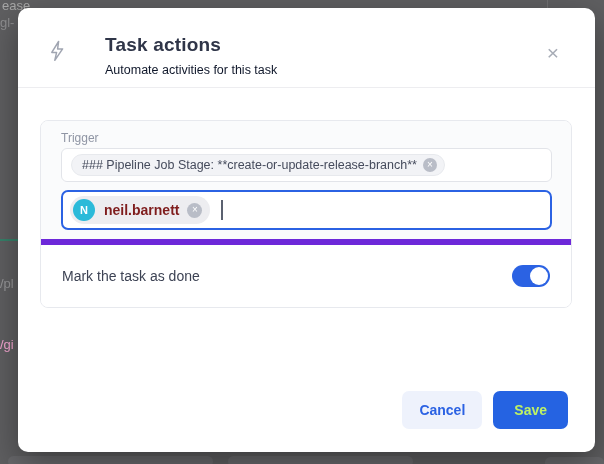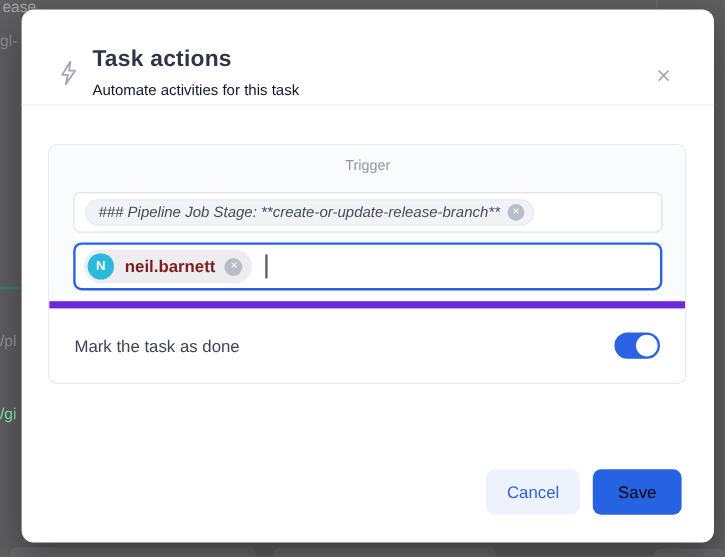--- a/index.html
+++ b/index.html
@@ -6,69 +6,70 @@
   html, body {
     width: 604px; height: 464px; overflow: hidden;
     font-family: "Liberation Sans", "DejaVu Sans", sans-serif;
     background: #5f5f61;
   }
   .stage { position: relative; width: 604px; height: 464px; }
 
   
   .bg-frag { position: absolute; color: #9c9c9c; font-size: 13px; white-space: nowrap; }
   .bg-frag.f1 { left: 2px;  top: -2px;  color: #a8a8a8; }
-  .bg-frag.f2 { left: 0px;  top: 26px;  color: #8f8f91; }
+  .bg-frag.f2 { left: 0px;  top: 15px;  color: #8f8f91; }
   .bg-frag.f3 { left: 20px;  top: 107px; color: #86efac; }
   .bg-frag.f4 { left: 0px;  top: 276px; color: #98989a; text-align: center; }
-  .bg-frag.f5 { left: 0px;  top: 337px; color: #86efac; }
+  .bg-frag.f5 { left: 0px;  top: 337px; color: #f9a8d4; }
   .bg-line-green { position: absolute; left: 0; top: 239px; width: 18px; height: 2px; background: #37826b; }
   .bg-vline { position: absolute; left: 547px; top: 0; width: 1px; height: 8px; background: #707072; }
   .bg-pill { position: absolute; height: 11px; border-radius: 6px; background: #69696c; }
   .bg-pill.p1 { left: 8px;   top: 456px; width: 205px; }
   .bg-pill.p2 { left: 228px; top: 456px; width: 185px; }
   .bg-pill.p3 { left: 545px; top: 457px; width: 59px;  }
 
   
   .modal {
     position: absolute; left: 18px; top: 8px; width: 577px; height: 444px;
     background: #ffffff; border-radius: 10px;
     box-shadow: 0 12px 34px rgba(0,0,0,.38);
     display: flex; flex-direction: column;
   }
   .modal-header {
-    display: flex; align-items: center;
+    display: flex; align-items: flex-start;
     padding: 26px 30px 0 30px; height: 80px;
     border-bottom: 1px solid #ededf0;
+    gap: 28px;
   }
   .bolt-wrap { margin-top: 6px; width: 18px; flex: 0 0 auto; }
   .header-text { margin-left: 11px; }
   .modal-title { font-size: 19px; font-weight: 700; color: #2f3548; letter-spacing: .2px; }
   .modal-subtitle { margin-top: 7px; font-size: 12.5px; color: #0f172a; }
   .close-btn {
     margin-left: auto; margin-top: 6px; width: 24px; height: 24px;
     display: flex; align-items: center; justify-content: center;
     font-size: 21px; color: #a7acb6; cursor: pointer; line-height: 1;
     border: none; background: transparent;
   }
 
-  .modal-body { padding: 32px 23px 0 22px; text-align: center; }
+  .modal-body { padding: 32px 23px 0 22px; }
 
   .panel {
     border: 1px solid #e7e9ee; border-radius: 8px; overflow: hidden;
     background: #ffffff;
   }
   .panel-top { background: #fafbfc; padding: 10px 19px 9px 20px; }
   .section-label { font-size: 12px; color: #8f95a4; }
   .section-heading { margin-top: 3px; font-size: 14.5px; font-weight: 700; color: #2f3548; }
 
   .keyword-input {
-    margin-top: 15px; background: #ffffff;
+    margin-top: 3px; background: #ffffff;
     border: 1px solid #e2e4e9; border-radius: 6px;
     min-height: 34px; padding: 4px 9px;
-    display: flex; align-items: center; cursor: text; font-style: italic;
+    display: flex; align-items: center; cursor: text;
   }
   .chip {
     display: inline-flex; align-items: center;
     background: #f2f3f6; border: 1px solid #e7e9ed; border-radius: 13px;
     padding: 3px 7px 3px 10px; max-width: 100%;
   }
   .chip-text { font-size: 12.5px; color: #454b5c; white-space: nowrap; }
   .remove-circle {
     margin-left: 6px; width: 14px; height: 14px; border-radius: 50%;
     background: #b9bdc7; color: #ffffff; font-size: 10px; line-height: 1;
@@ -110,25 +111,25 @@
     position: absolute; right: 2px; top: 2px; width: 18px; height: 18px;
     border-radius: 50%; background: #ffffff;
   }
 
   .modal-footer {
     margin-top: auto; display: flex; justify-content: flex-end; align-items: center;
     gap: 11px; padding: 0 27px 23px 27px;
   }
   .btn {
     font-family: "Liberation Sans", sans-serif;
-    font-size: 14px; font-weight: 400; border: none; border-radius: 7px;
+    font-size: 14px; font-weight: 700; border: none; border-radius: 7px;
     height: 38px; cursor: pointer; line-height: 1;
   }
   .btn-cancel { background: #eef2fc; color: #2b62e3; padding: 0 17px; }
-  .btn-save   { background: #2563e2; color: #000000; padding: 0 21px; }
+  .btn-save   { background: #2563e2; color: #bef264; padding: 0 21px; }
 </style>
 </head>
 <body>
 
 <div class="stage">
 
   <div class="bg-frag f1">ease</div>
   <div class="bg-frag f2">gl-</div>
   <div class="bg-frag f3">ap</div>
   <div class="bg-frag f4">/pl</div>

